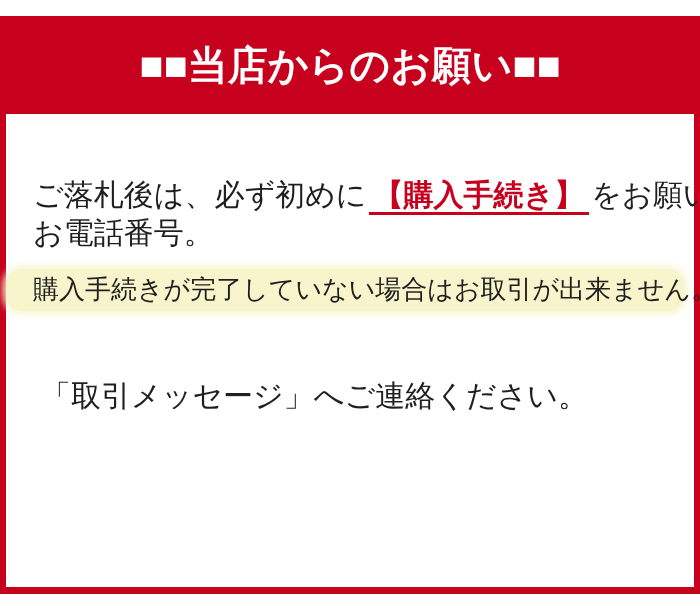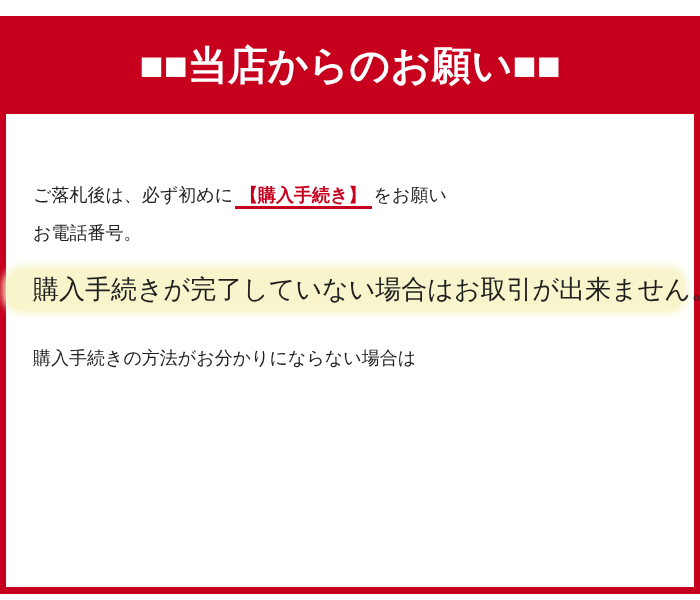--- a/index.html
+++ b/index.html
@@ -25,21 +25,21 @@
     box-sizing:border-box; height:480px;
     border-left:6px solid #c7001e;
     border-right:6px solid #c7001e;
     border-bottom:7px solid #c7001e;
     padding-top:62px;
     background:#ffffff;
   }
 
   .para {
     margin:0 14px 0 27px;
-    font-size:18px; line-height:38px;
+    font-size:30px; line-height:38px;
     color:#1f1f1f; white-space:nowrap;
   }
   .para.note { margin-top:3px; }
   .para.last { margin-top:28px; }
 
   .proc-link {
     color:#c7001e; font-weight:700;
     border-bottom:3px solid #c7001e;
     padding:0 5px 1px 5px; margin:0 2px;
     cursor:pointer;
@@ -67,16 +67,16 @@
     <div class="banner-title">■■当店からのお願い■■</div>
   </header>
 
   <main class="frame">
 
     <p class="para first"><span>ご落札後は、必ず初めに</span><span class="proc-link">【購入手続き】</span><span>をお願い</span><br><span>お電話番号。</span></p>
 
 
     <div class="highlight"><span>購入手続きが完了していない場合はお取引が出来ません。</span></div>
 
-    <p class="para last"><span>購入手続きの方法がお分かりにならない場合は</span><br></p>
+    <p class="para last"><br><span class="indent-small">「取引メッセージ」へご連絡ください。</span></p>
 
   </main>
 </div>
 
 </body></html>

